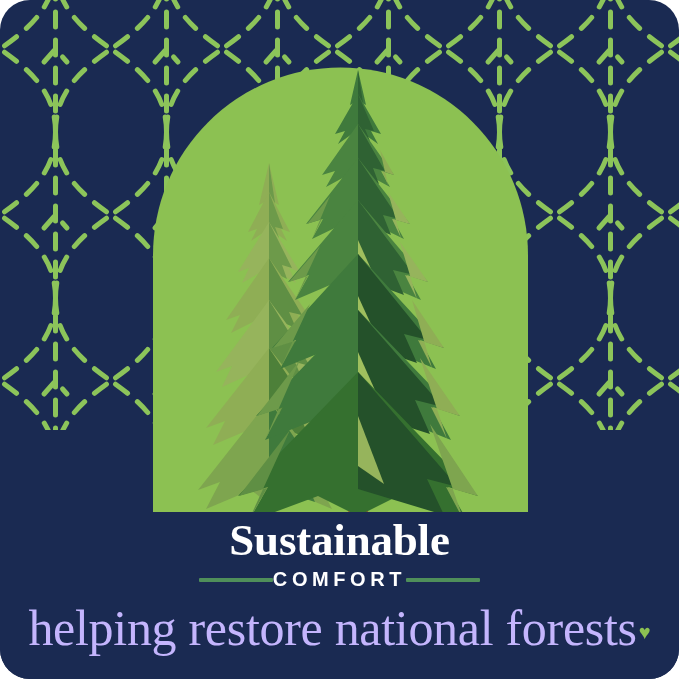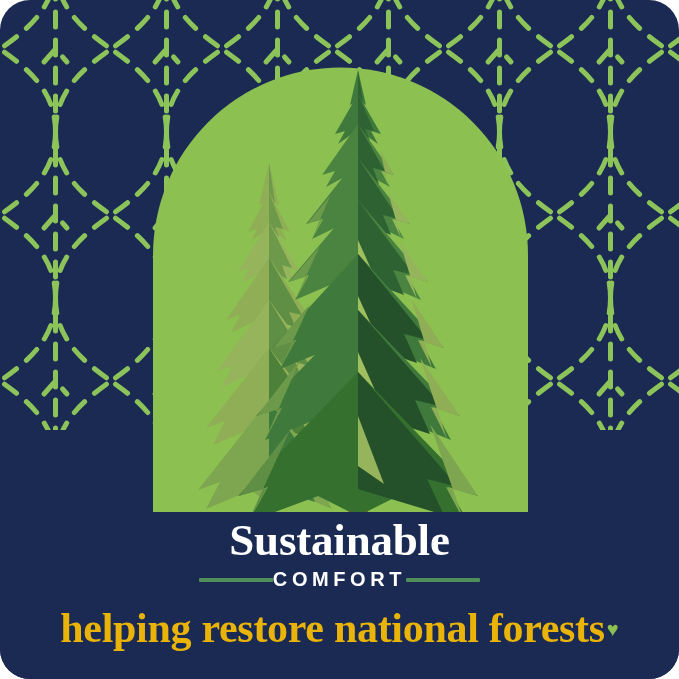--- a/index.html
+++ b/index.html
@@ -56,24 +56,24 @@
   }
   #tagline-row{
     margin-top:16px;
     display:flex;
     align-items:baseline;
     justify-content:center;
     gap:2px;
   }
   .tagline{
     font-family:"Liberation Serif", serif;
-    font-weight:700;
-    font-size:42px;
+    font-weight:400;
+    font-size:50px;
     line-height:42px;
-    color:#eab308;
+    color:#c4b5fd;
     letter-spacing:-0.3px;
     white-space:nowrap;
   }
   .heart{
     display:inline-block;
     position:relative;
     top:-6px;
     color:#8cc152;
     font-size:20px;
     line-height:1;

